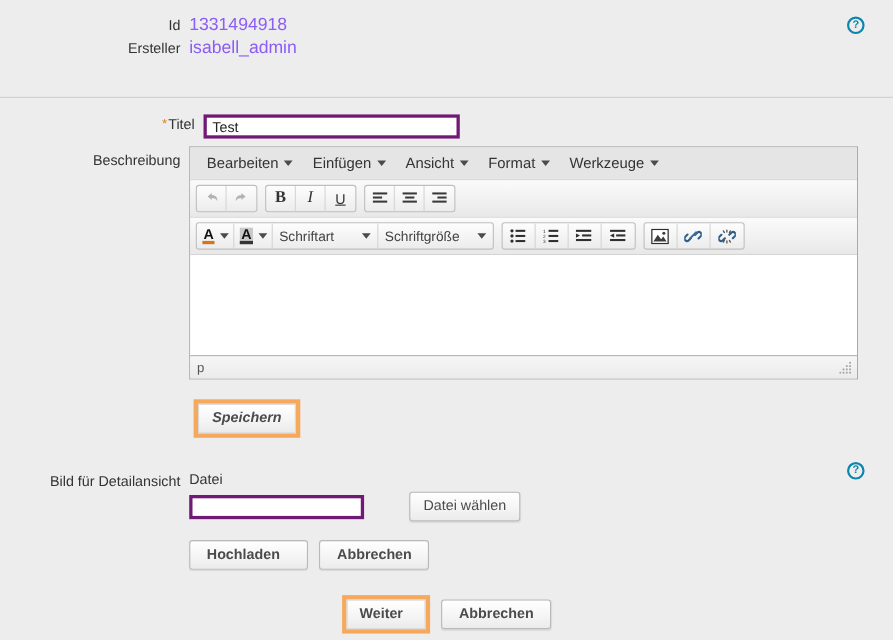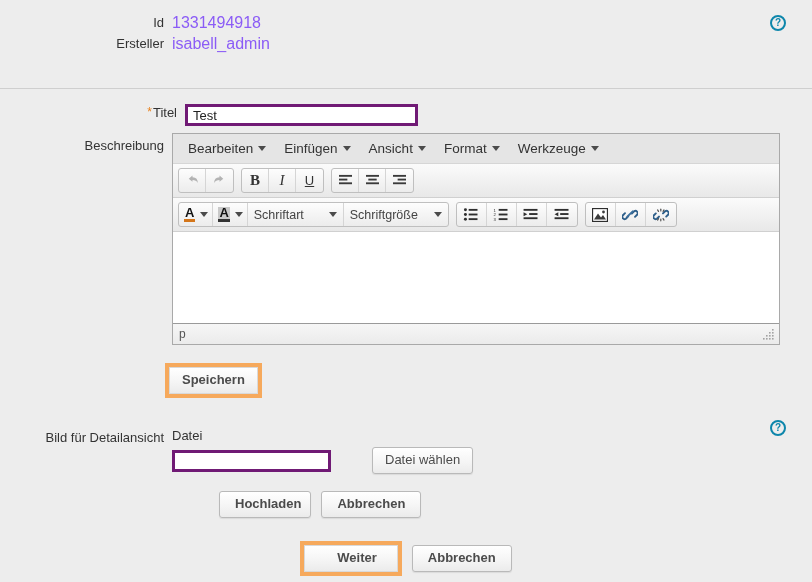--- a/index.html
+++ b/index.html
@@ -223,21 +223,21 @@
     padding: 0 4px 0 6px;
     font-size: 12px;
     color: #555;
   }
   .resize-grip { width: 12px; height: 12px; opacity: .55; }
 
   
   #divider-1 { position: absolute; left: 0; top: 88px; }
   #title-row { position: absolute; left: 13px; top: 104px; width: 100%; }
   #desc-row  { position: absolute; left: 0; top: 133px; width: 100%; }
-  #save-wrap { position: absolute; left: 165px; top: 363px; }
+  #save-wrap { position: absolute; left: 176px; top: 363px; font-style: italic; }
   #upload-block { position: absolute; left: 0; top: 428px; width: 100%; }
   #footer-buttons {
     position: absolute; left: 0; top: 541px; width: 100%;
     display: flex; align-items: center; justify-content: center; gap: 10px;
   }
   .sub-label { font-size: 13px; color: #333; margin-bottom: 4px; }
   .file-row { display: flex; align-items: center; gap: 9px; }
   .upload-btn-row { display: flex; gap: 10px; margin-top: 17px; }
   .req-star { color: #e8811c; font-size: 12px; vertical-align: top; margin-right: 1px;}
   svg { display: block; }
@@ -488,24 +488,24 @@
 
 <div class="row" id="upload-block">
   <div class="label-col" style="padding-top:1px;">Bild für Detailansicht</div>
   <div class="value-col">
     <div class="sub-label">Datei</div>
     <div class="file-row">
       <input class="text-input" id="file-input" type="text" value="" style="">
       <div class="btn" style="font-weight:normal;margin-left:32px;">Datei wählen</div>
     </div>
     <div class="upload-btn-row">
-      <div class="btn" style="padding-left:15px;padding-right:9px;margin-left:47px;">Hochladen</div>
+      <div class="btn" style="padding-left:15px;padding-right:25px;">Hochladen</div>
       <div class="btn" style="padding-left:15px;padding-right:15px;">Abbrechen</div>
     </div>
   </div>
 </div>
 
 <div id="footer-buttons">
   <div class="btn-highlight">
-    <div class="btn" style="padding-left:32px;padding-right:20px;">Weiter</div>
+    <div class="btn" style="padding-left:11px;padding-right:20px;">Weiter</div>
   </div>
   <div class="btn" style="padding-left:15px;padding-right:15px;">Abbrechen</div>
 </div>
 
 </body></html>

